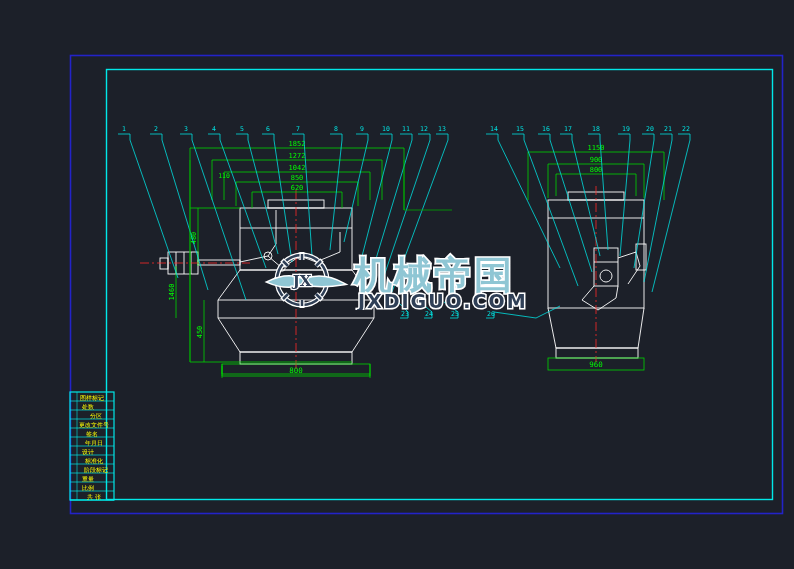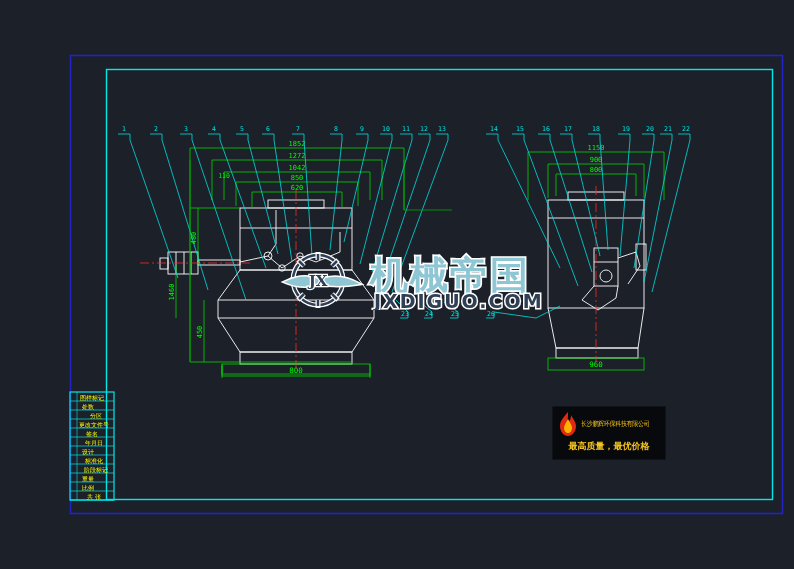--- a/index.html
+++ b/index.html
@@ -19,21 +19,21 @@
     height: 569px;
     background: #1c2029;
   }
   #cad {
     position: absolute;
     left: 0;
     top: 0;
   }
   .wm-center {
     position: absolute;
-    left: 278px;
+    left: 262px;
     top: 248px;
     width: 290px;
     height: 62px;
     pointer-events: none;
   }
   .wm-logo {
     position: absolute;
     left: 552px;
     top: 406px;
     width: 112px;
@@ -335,24 +335,14 @@
         </g>
         <path d="M6 34 Q26 24 42 32 Q60 24 82 36 Q58 40 42 36 Q24 42 6 34 Z" fill="#8fc6d4" stroke="#ffffff" stroke-width="3"></path>
         <path d="M6 34 Q26 24 42 32 Q60 24 82 36 Q58 40 42 36 Q24 42 6 34 Z" fill="#8fc6d4" stroke="none"></path>
         <text x="40" y="38" fill="#2f3f56" font-size="15" font-weight="bold" text-anchor="middle" font-family="DejaVu Serif, serif" stroke="#ffffff" stroke-width="2.5" paint-order="stroke">JX</text>
       </g>
       <text x="92" y="40" fill="#8fc6d4" font-size="38" font-weight="bold" font-family="DejaVu Sans, sans-serif" stroke="#ffffff" stroke-width="3.4" paint-order="stroke" letter-spacing="2">机械帝国</text>
       <text x="96" y="60" fill="#2f3f56" font-size="19" font-weight="bold" font-family="DejaVu Sans, sans-serif" stroke="#ffffff" stroke-width="3" paint-order="stroke" letter-spacing="2">JXDIGUO.COM</text>
     </svg>
   </div>
 
-  <div class="wm-logo">
-    <div class="logo-row">
-      <svg class="flame" viewBox="0 0 24 26">
-        <path d="M12 1 C7 7 4 10 4 15 C4 21 8 25 12 25 C16 25 20 21 20 15 C20 11 17 8 15 4 C15 9 13 11 11 12 C12 8 12 4 12 1 Z" fill="#e02a12"></path>
-        <path d="M12 8 C10 12 8 14 8 17 C8 20 10 22 12 22 C14 22 16 20 16 17 C16 14 14 12 12 8 Z" fill="#ffb300"></path>
-      </svg>
-      <div class="co-name">长沙鹏辉环保科技有限公司</div>
-    </div>
-    <div class="tagline">最高质量，最优价格</div>
-  </div>
 
 </div>
 
 </body></html>

